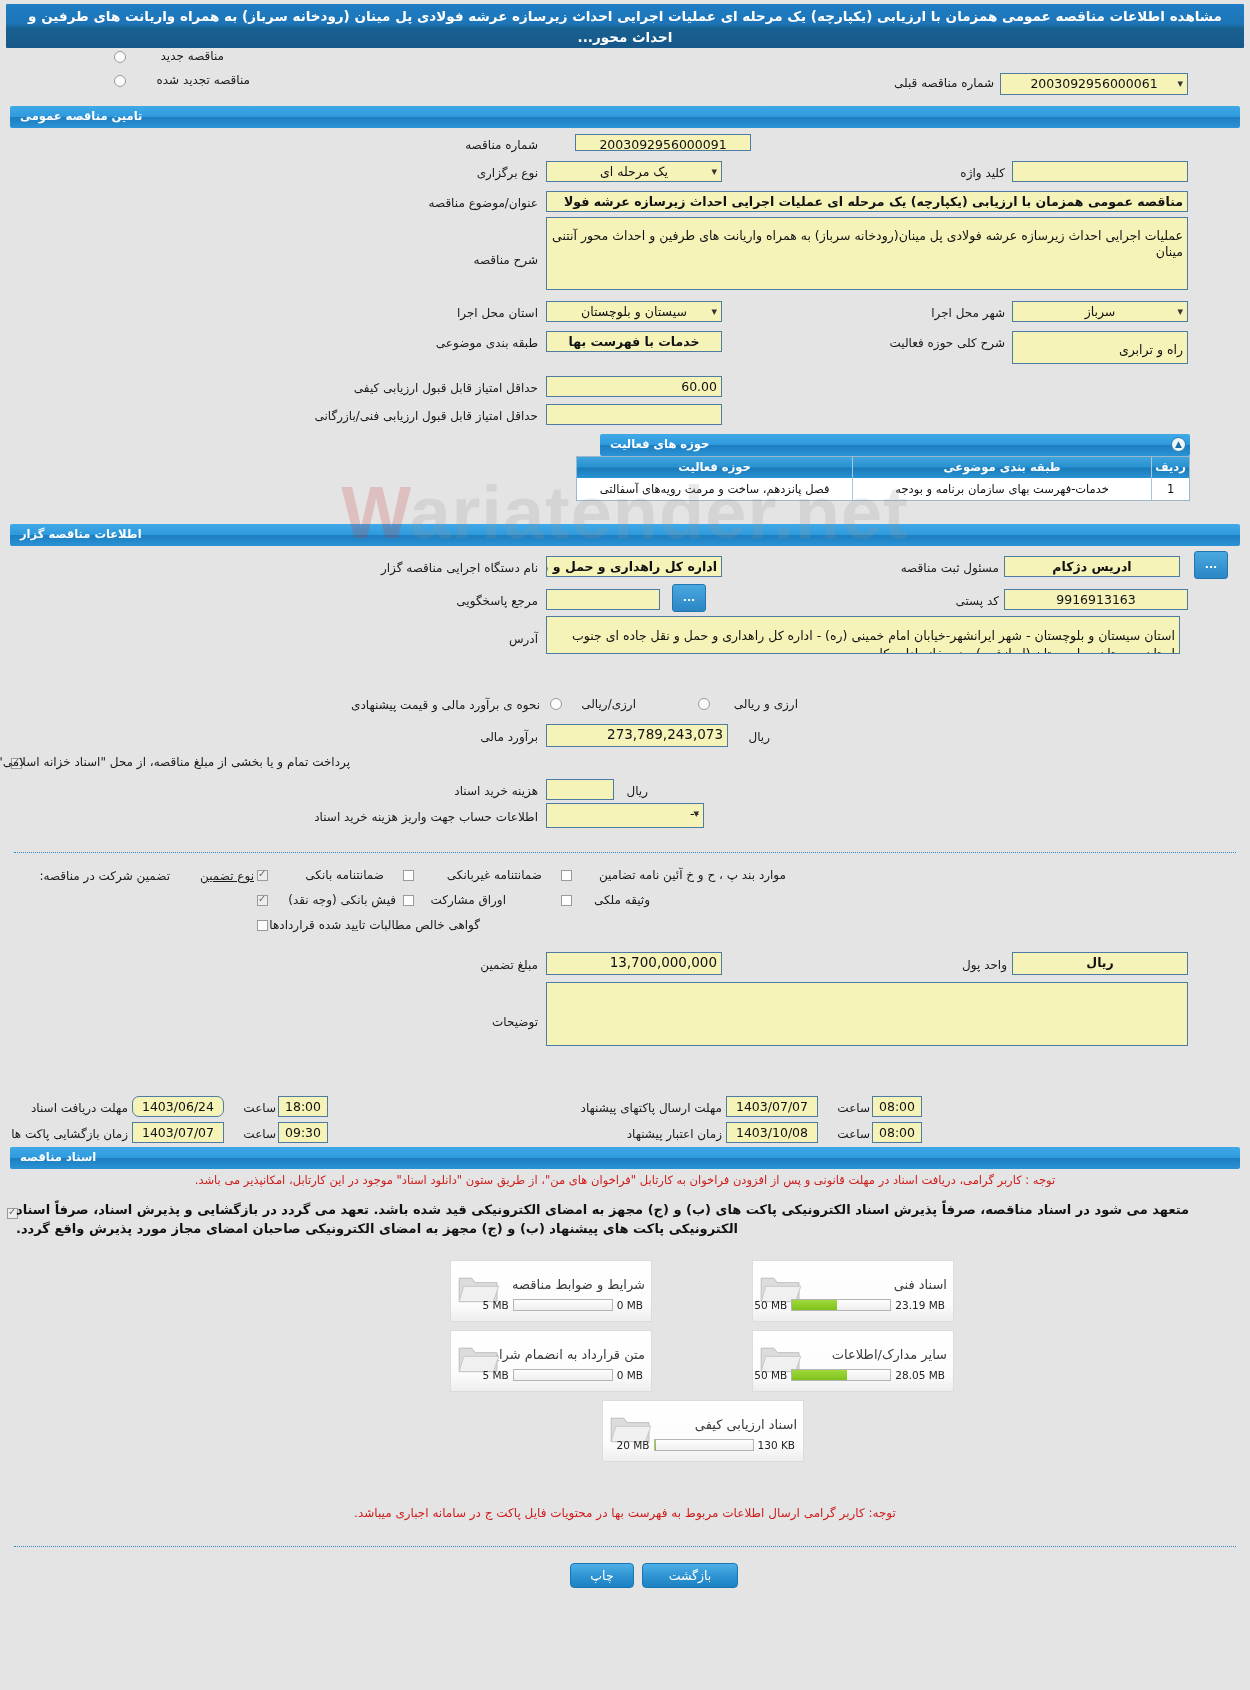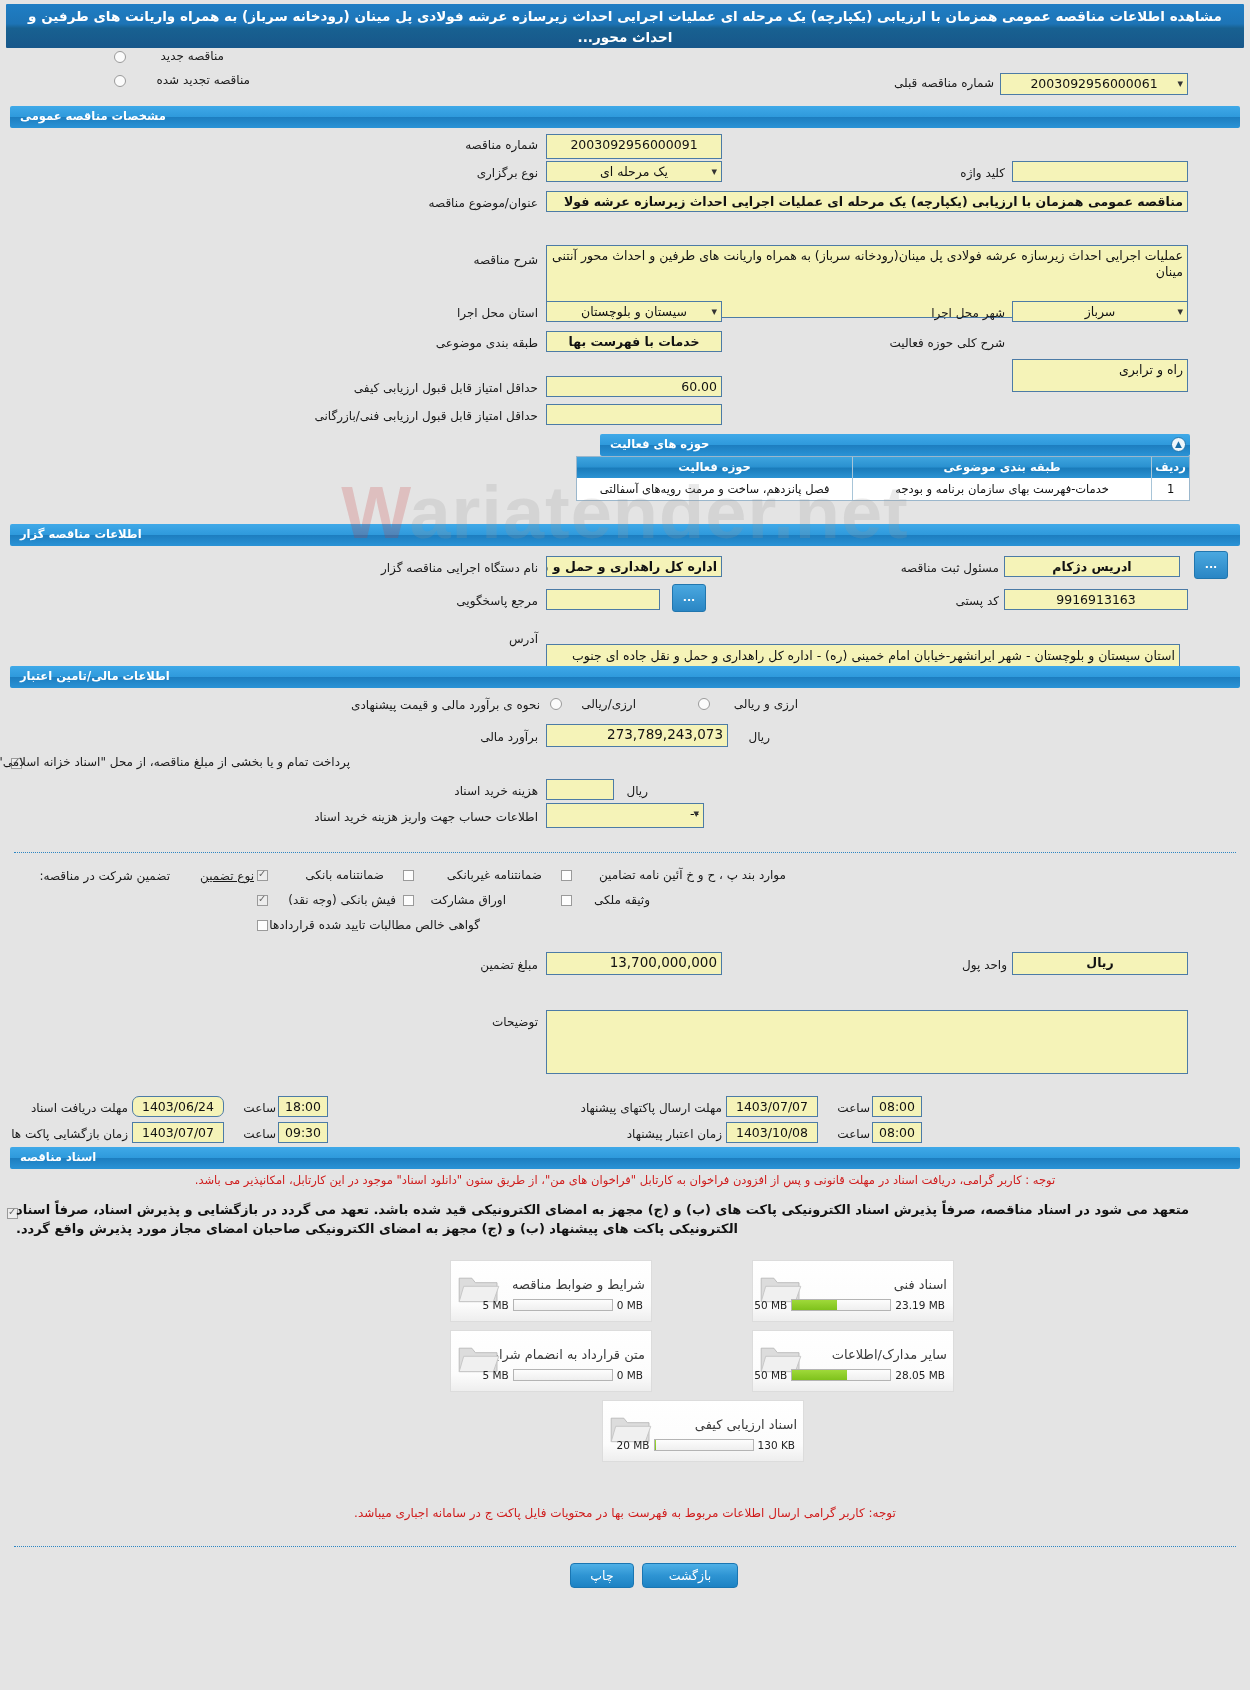--- a/index.html
+++ b/index.html
@@ -71,21 +71,21 @@
     padding: 1px 4px;
     text-align: center;
     line-height: 17px;
     overflow: hidden;
     white-space: nowrap;
   }
   .fld.ltr { direction: ltr; }
   .fld.bold { font-weight: bold; }
   .fld.ta {
     white-space: normal; text-align: right;
-    line-height: 16px; padding: 2px 4px; margin-top: 28px;
+    line-height: 16px; padding: 10px 4px;
   }
   .sel::after {
     content: "\25BE";
     position: absolute; right: 4px; top: 1px;
     font-size: 11px; color: #333;
   }
   .radio {
     position: absolute;
     width: 12px; height: 12px;
     border: 1px solid #9a9a9a; border-radius: 50%;
@@ -223,24 +223,24 @@
 
   <div class="radio" style="top:51px; right:1124px;"></div>
   <div class="lbl" style="top:49px; right:1026px; width:92px;">مناقصه جدید</div>
 
   <div class="radio" style="top:75px; right:1124px;"></div>
   <div class="lbl" style="top:73px; right:1000px; width:118px;">مناقصه تجدید شده</div>
 
   <div class="lbl" style="top:76px; right:256px; width:110px;">شماره مناقصه قبلی</div>
   <div class="fld sel ltr" style="top:73px; right:62px; width:188px; height:22px;">2003092956000061</div>
 
-  <div class="sect" style="top:106px;">مشخصات مناقصه عمومی</div>
+  <div class="sect" style="top:106px;">تامین مناقصه عمومی</div>
 
   <div class="lbl" style="top:138px; right:712px; width:110px;">شماره مناقصه</div>
-  <div class="fld ltr" style="top:134px; right:528px; width:176px; height:25px;">2003092956000091</div>
+  <div class="fld ltr" style="top:134px; right:499px; width:176px; height:17px;">2003092956000091</div>
 
   <div class="lbl" style="top:166px; right:245px; width:80px;">کلید واژه</div>
   <div class="fld" style="top:161px; right:62px; width:176px; height:21px;"></div>
 
   <div class="lbl" style="top:166px; right:712px; width:92px;">نوع برگزاری</div>
   <div class="fld sel" style="top:161px; right:528px; width:176px; height:21px;">یک مرحله ای</div>
 
   <div class="lbl" style="top:196px; right:712px; width:136px;">عنوان/موضوع مناقصه</div>
   <div class="fld bold" style="top:191px; right:62px; width:642px; height:21px; text-align:right;">مناقصه عمومی همزمان با ارزیابی (یکپارچه) یک مرحله ای عملیات اجرایی احداث زیرسازه عرشه فولا</div>
 
@@ -295,21 +295,20 @@
   <div class="lbl" style="top:594px; right:712px; width:110px;">مرجع پاسخگویی</div>
   <div class="fld" style="top:589px; right:590px; width:114px; height:21px;"></div>
   <div class="btn-dots" style="top:584px; right:544px; width:34px; height:28px;">...</div>
 
   <div class="lbl" style="top:594px; right:251px; width:70px;">کد پستی</div>
   <div class="fld ltr" style="top:589px; right:62px; width:184px; height:21px;">9916913163</div>
 
   <div class="lbl" style="top:632px; right:712px; width:60px;">آدرس</div>
   <div class="fld ta" style="top:616px; right:70px; width:634px; height:38px; line-height:18px;">استان سیستان و بلوچستان - شهر ایرانشهر-خیابان امام خمینی (ره) - اداره کل راهداری و حمل و نقل جاده ای جنوب استان سیستان و بلوچستان (ایرانشهر) - دبیرخانه اداره کل</div>
 
-  <div class="sect" style="top:666px;">اطلاعات مالی/تامین اعتبار</div>
 
   <div class="lbl" style="top:698px; right:710px; width:210px;">نحوه ی برآورد مالی و قیمت پیشنهادی</div>
   <div class="radio" style="top:698px; right:688px;"></div>
   <div class="lbl" style="top:697px; right:614px; width:70px;">ارزی/ریالی</div>
   <div class="radio" style="top:698px; right:540px;"></div>
   <div class="lbl" style="top:697px; right:452px; width:86px;">ارزی و ریالی</div>
 
   <div class="lbl" style="top:730px; right:712px; width:76px;">برآورد مالی</div>
   <div class="fld ltr" style="top:724px; right:522px; width:182px; height:23px; text-align:right; font-size:13.5px;">273,789,243,073</div>
   <div class="lbl" style="top:730px; right:480px; width:40px;">ریال</div>

